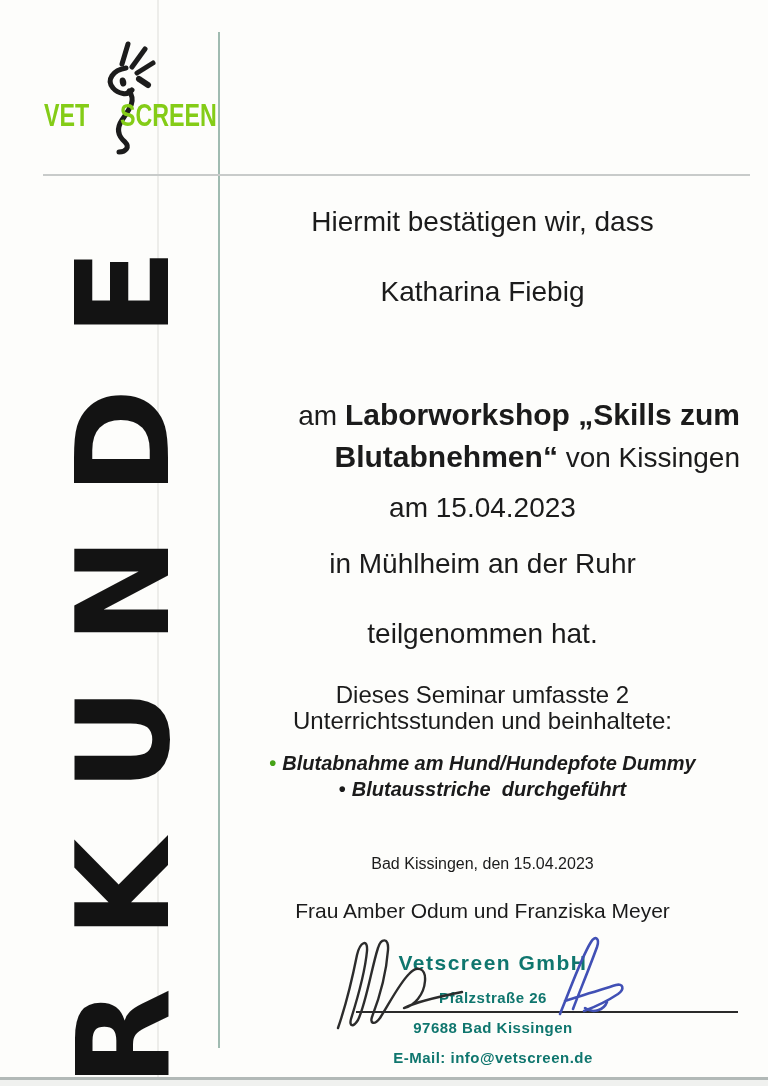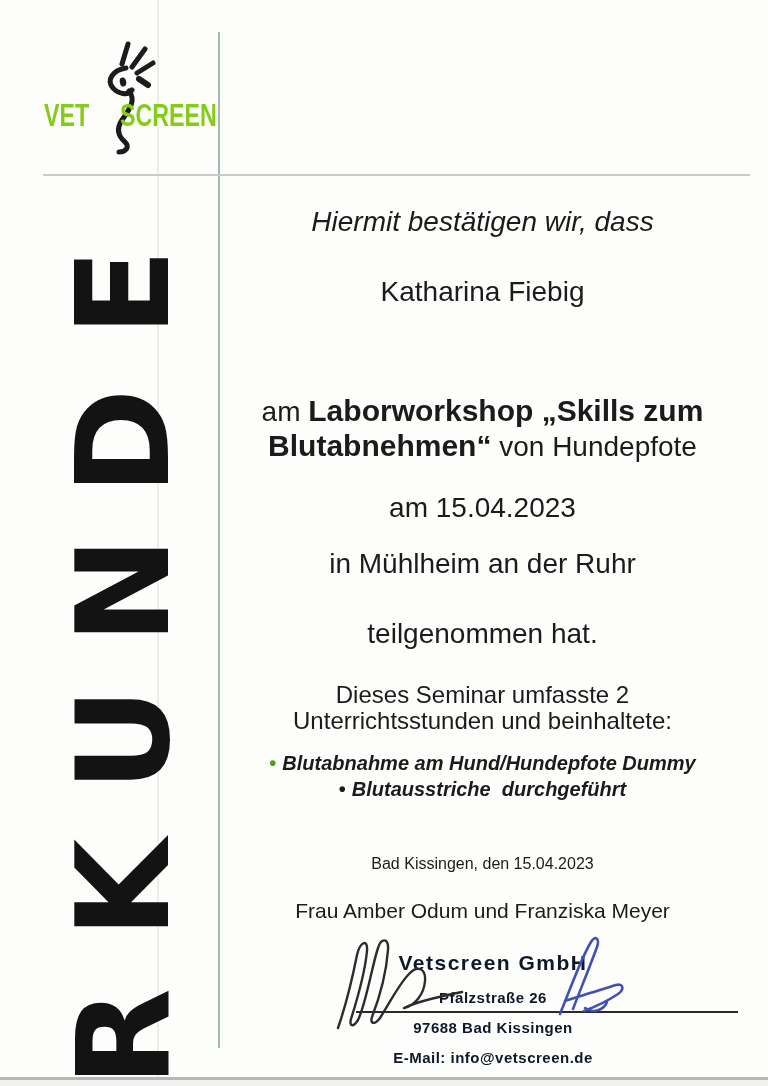--- a/index.html
+++ b/index.html
@@ -29,38 +29,38 @@
   .urkunde{position:absolute;left:28px;top:218px;width:190px;height:790px;
     display:flex;flex-direction:column;justify-content:space-between;}
   .urkunde span{
     flex:0 0 112px;display:flex;align-items:center;justify-content:center;
     font-family:"DejaVu Sans", sans-serif;font-weight:bold;font-size:128px;
     color:#131313;transform:rotate(-90deg);
   }
 
   
   .blk{position:absolute;left:225px;width:515px;text-align:center;}
-  .intro{top:206px;font-size:28px;font-style:italic;}
+  .intro{top:206px;font-size:28px;}
   .participant{top:276px;font-size:28px;}
-  .course{top:394px;font-size:28px;line-height:34px;}
+  .course{top:394px;font-size:28px;line-height:41px;text-align:right;}
   .course b{font-size:30px;}
   .cdate{top:492px;font-size:28px;}
   .location{top:548px;font-size:28px;}
   .participation{top:608px;font-size:28px;margin-top:10px;}
   .seminar{top:682px;font-size:24px;line-height:26px;}
   .bullets{top:750px;font-size:20px;line-height:26px;font-style:italic;font-weight:bold;}
   .bullets .txt{white-space:pre-wrap;}
   .marker{font-style:normal;margin-right:6px;}
   .marker-green{color:#46a317;}
   .marker-black{color:#1b1b1b;}
   .placedate{top:855px;font-size:16px;}
   .trainers{top:899px;font-size:21px;}
 
   
-  .stamp{position:absolute;left:238px;top:951px;width:510px;text-align:center;color:#0f172a;font-weight:bold;}
+  .stamp{position:absolute;left:238px;top:951px;width:510px;text-align:center;color:#0f766e;font-weight:bold;}
   .stamp-company{font-size:21px;letter-spacing:1.5px;margin-bottom:4px;}
   .stamp-line{font-size:15px;letter-spacing:.5px;line-height:15px;margin-top:15px;}
   .stamp-rule{position:absolute;left:356px;top:1011px;width:382px;height:2px;background:#2a2a2a;}
   .sign-layer{position:absolute;left:0;top:0;width:768px;height:1086px;pointer-events:none;}
 </style>
 </head>
 <body>
 
 <div class="page">
 
@@ -91,21 +91,21 @@
       <span>U</span>
       <span>K</span>
       <span>R</span>
     </div>
 
   <div class="blk intro">Hiermit bestätigen wir, dass</div>
   <div class="blk participant">Katharina Fiebig</div>
 
   <div class="blk course">
     <span>am </span><b>Laborworkshop „Skills zum</b><br>
-    <b>Blutabnehmen“</b><span> von Hundepfote</span>
+    <b>Blutabnehmen“</b><span> von Kissingen</span>
   </div>
 
   <div class="blk cdate">am 15.04.2023</div>
   <div class="blk location">in Mühlheim an der Ruhr</div>
   <div class="blk participation">teilgenommen hat.</div>
 
   <div class="blk seminar">
     <div>Dieses Seminar umfasste 2</div>
     <div>Unterrichtsstunden und beinhaltete:</div>
   </div>

